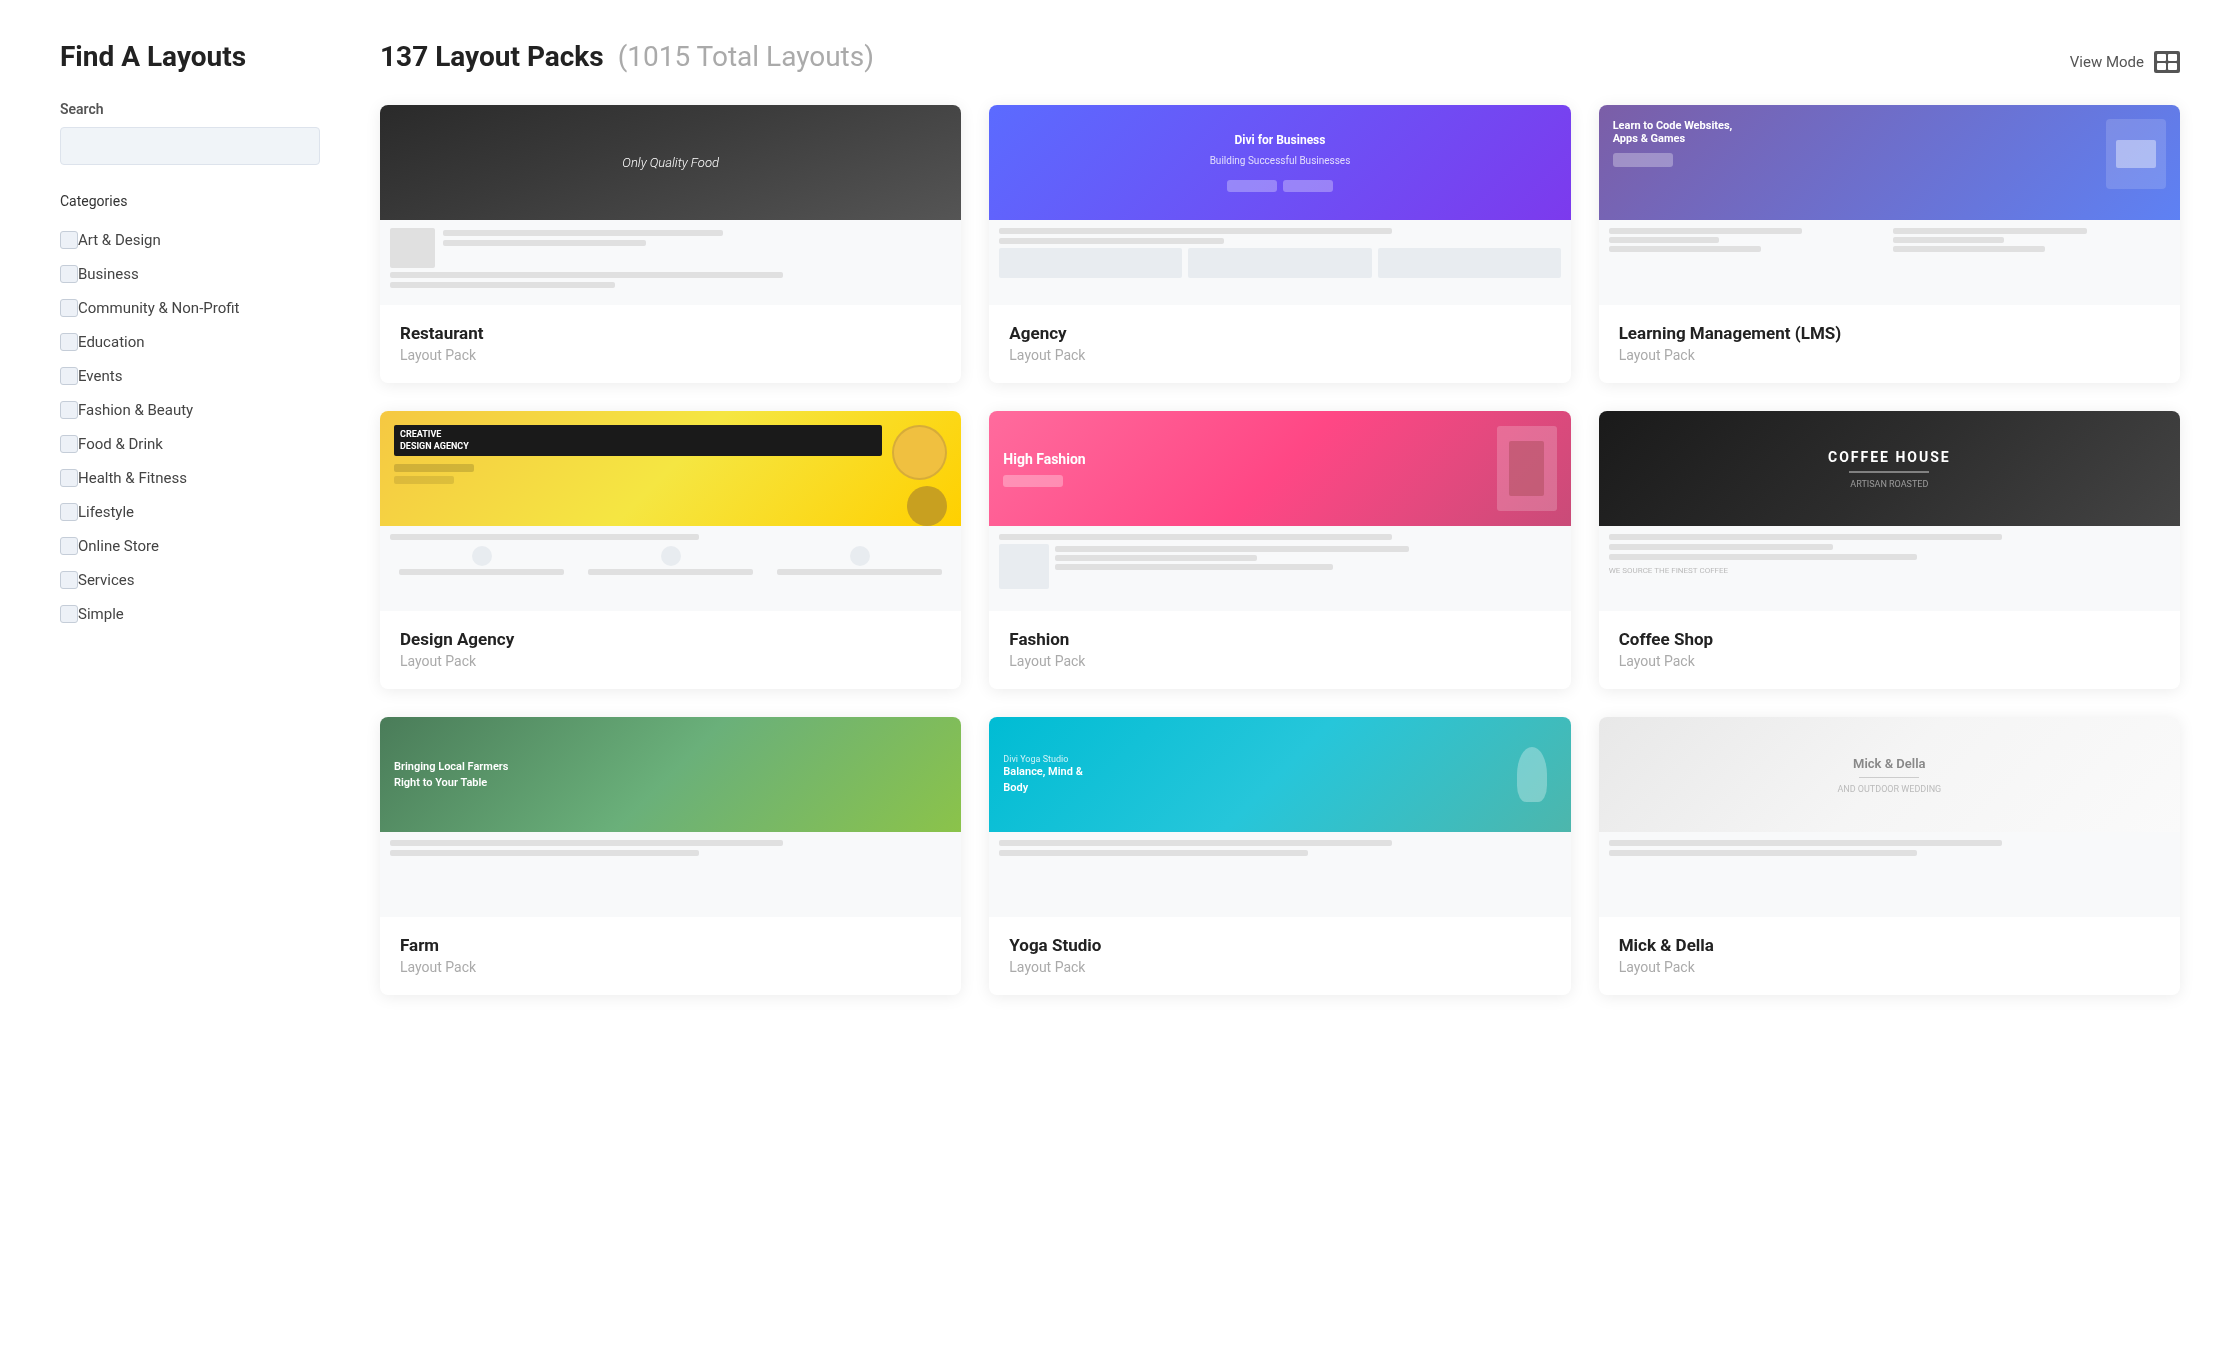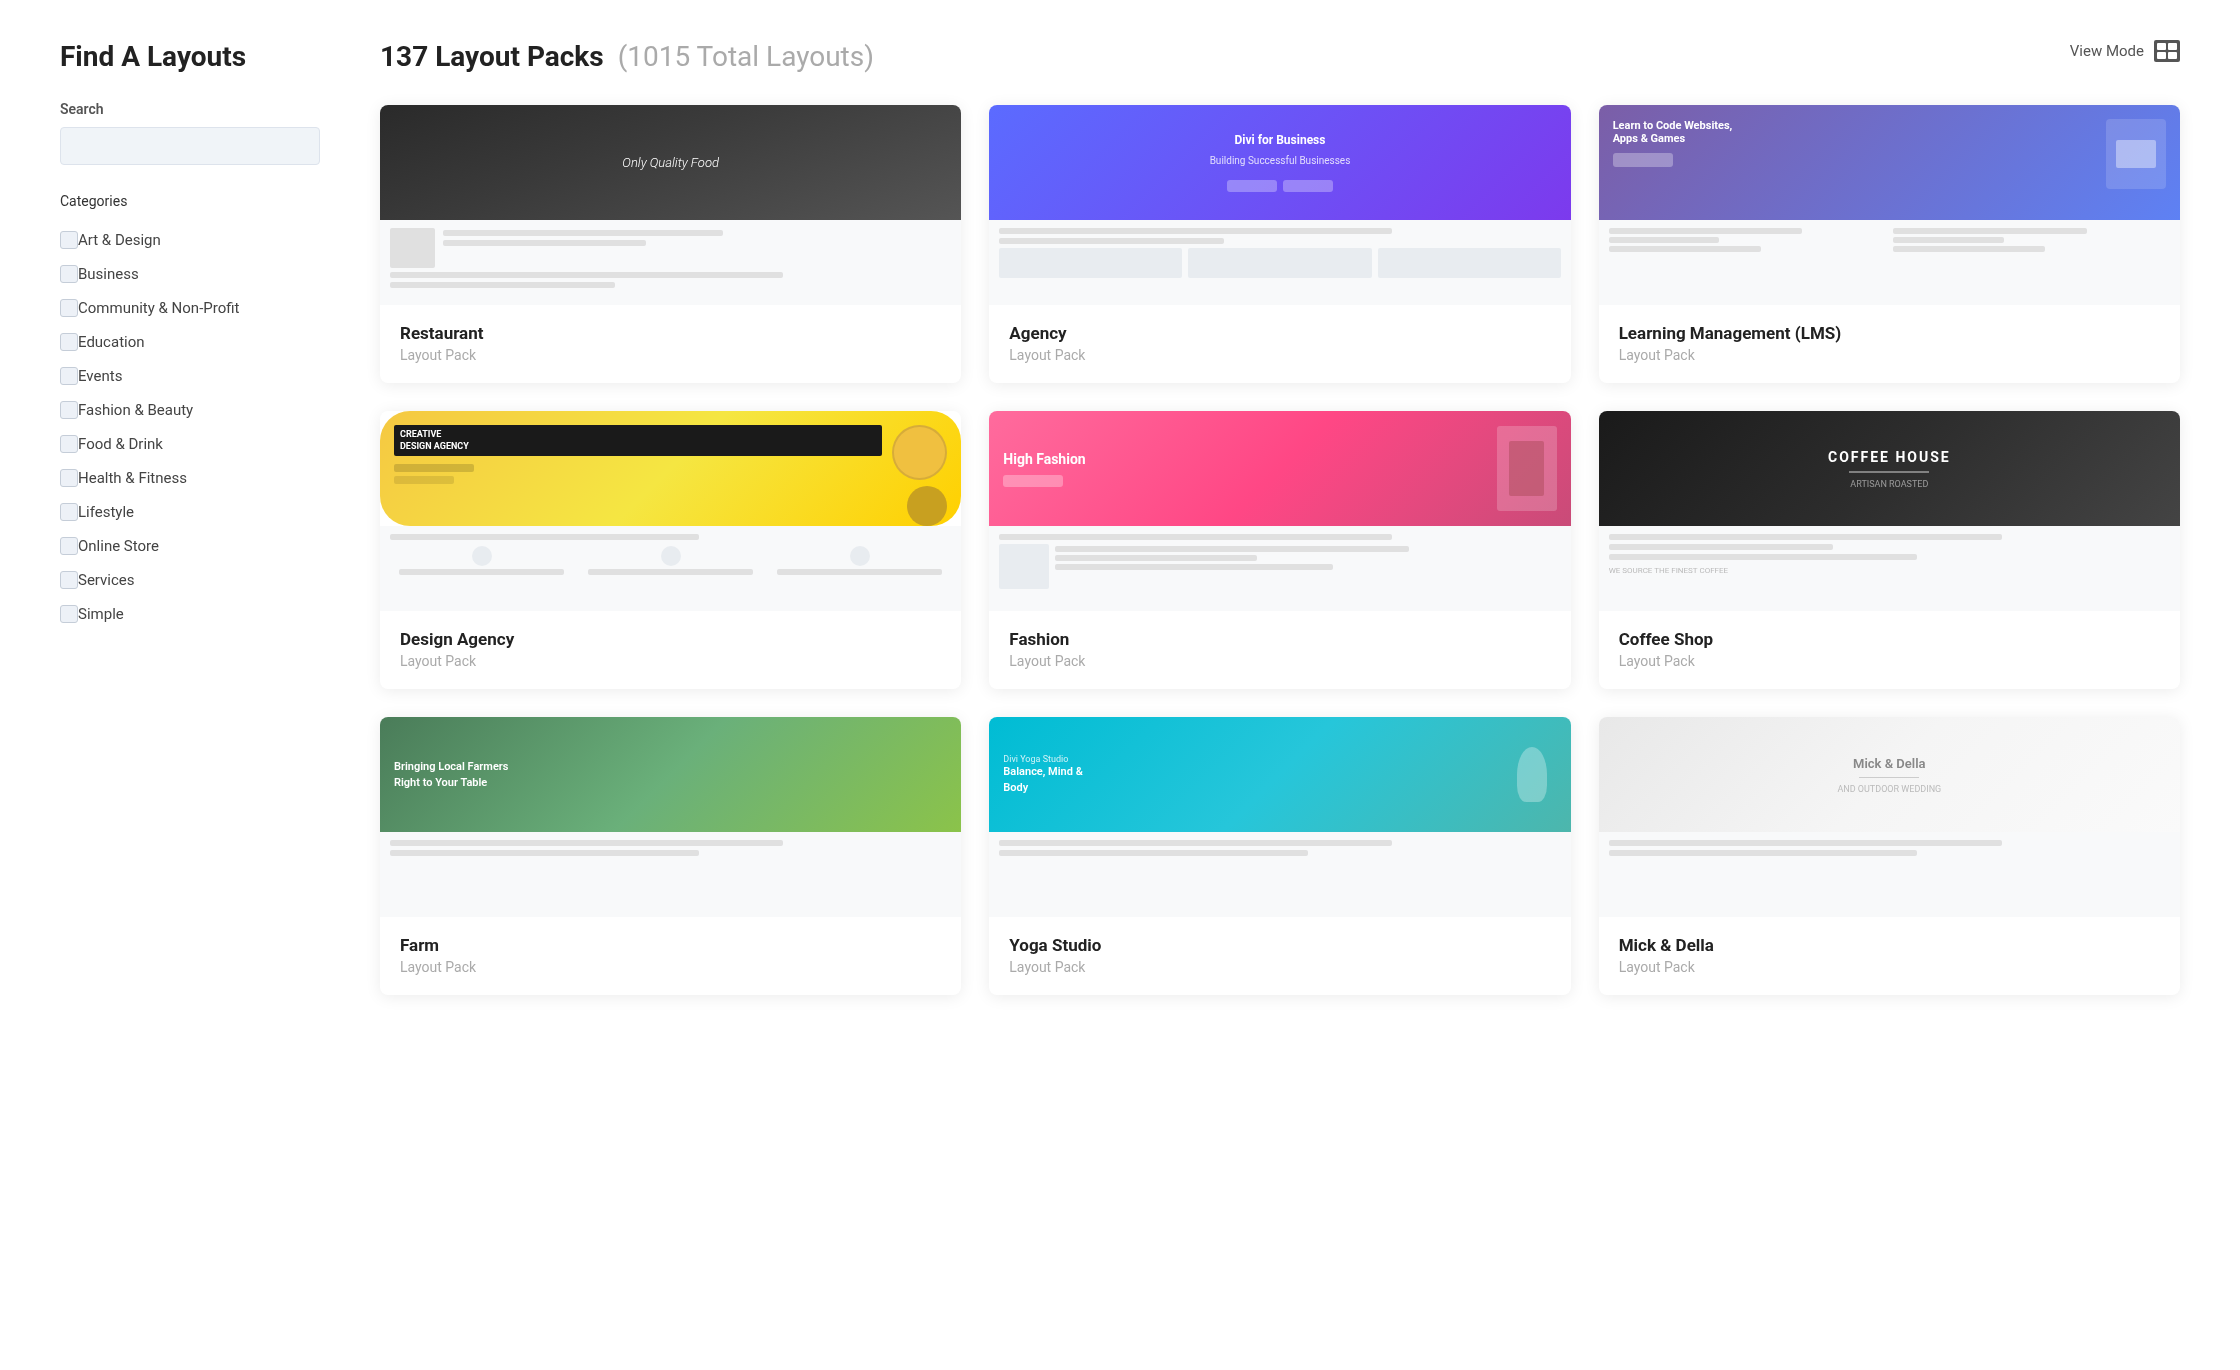--- a/index.html
+++ b/index.html
@@ -68,21 +68,21 @@
     .category-name {
       font-size: 15px;
       color: #444;
     }
     
     .main-content {
       flex: 1;
     }
     .main-header {
       display: flex;
-      align-items: flex-start;
+      align-items: flex-end;
       justify-content: space-between;
       margin-bottom: 32px;
     }
     .packs-title {
       font-size: 28px;
       font-weight: 700;
       color: #222;
     }
     .packs-count {
       font-size: 28px;
@@ -185,21 +185,21 @@
     }
     .lms-top {
       background: linear-gradient(135deg, #7b5ea7 0%, #5e81f4 100%);
       display: flex; align-items: flex-start; justify-content: flex-start;
       padding: 14px;
       gap: 12px;
     }
     .lms-top-text { color: #fff; font-size: 11px; font-weight: 700; }
     .design-agency-top {
       background: linear-gradient(135deg, #f5c842 0%, #f5e642 50%, #ffd000 100%);
-      display: flex; align-items: flex-start; padding: 14px; gap: 10px; border-radius: 30px;
+      display: flex; align-items: flex-start; padding: 14px; gap: 10px;
     }
     .design-agency-badge {
       background: #1a1a1a;
       color: #fff;
       font-size: 9px;
       font-weight: 700;
       padding: 4px 6px;
       border-radius: 2px;
       line-height: 1.3;
     }

